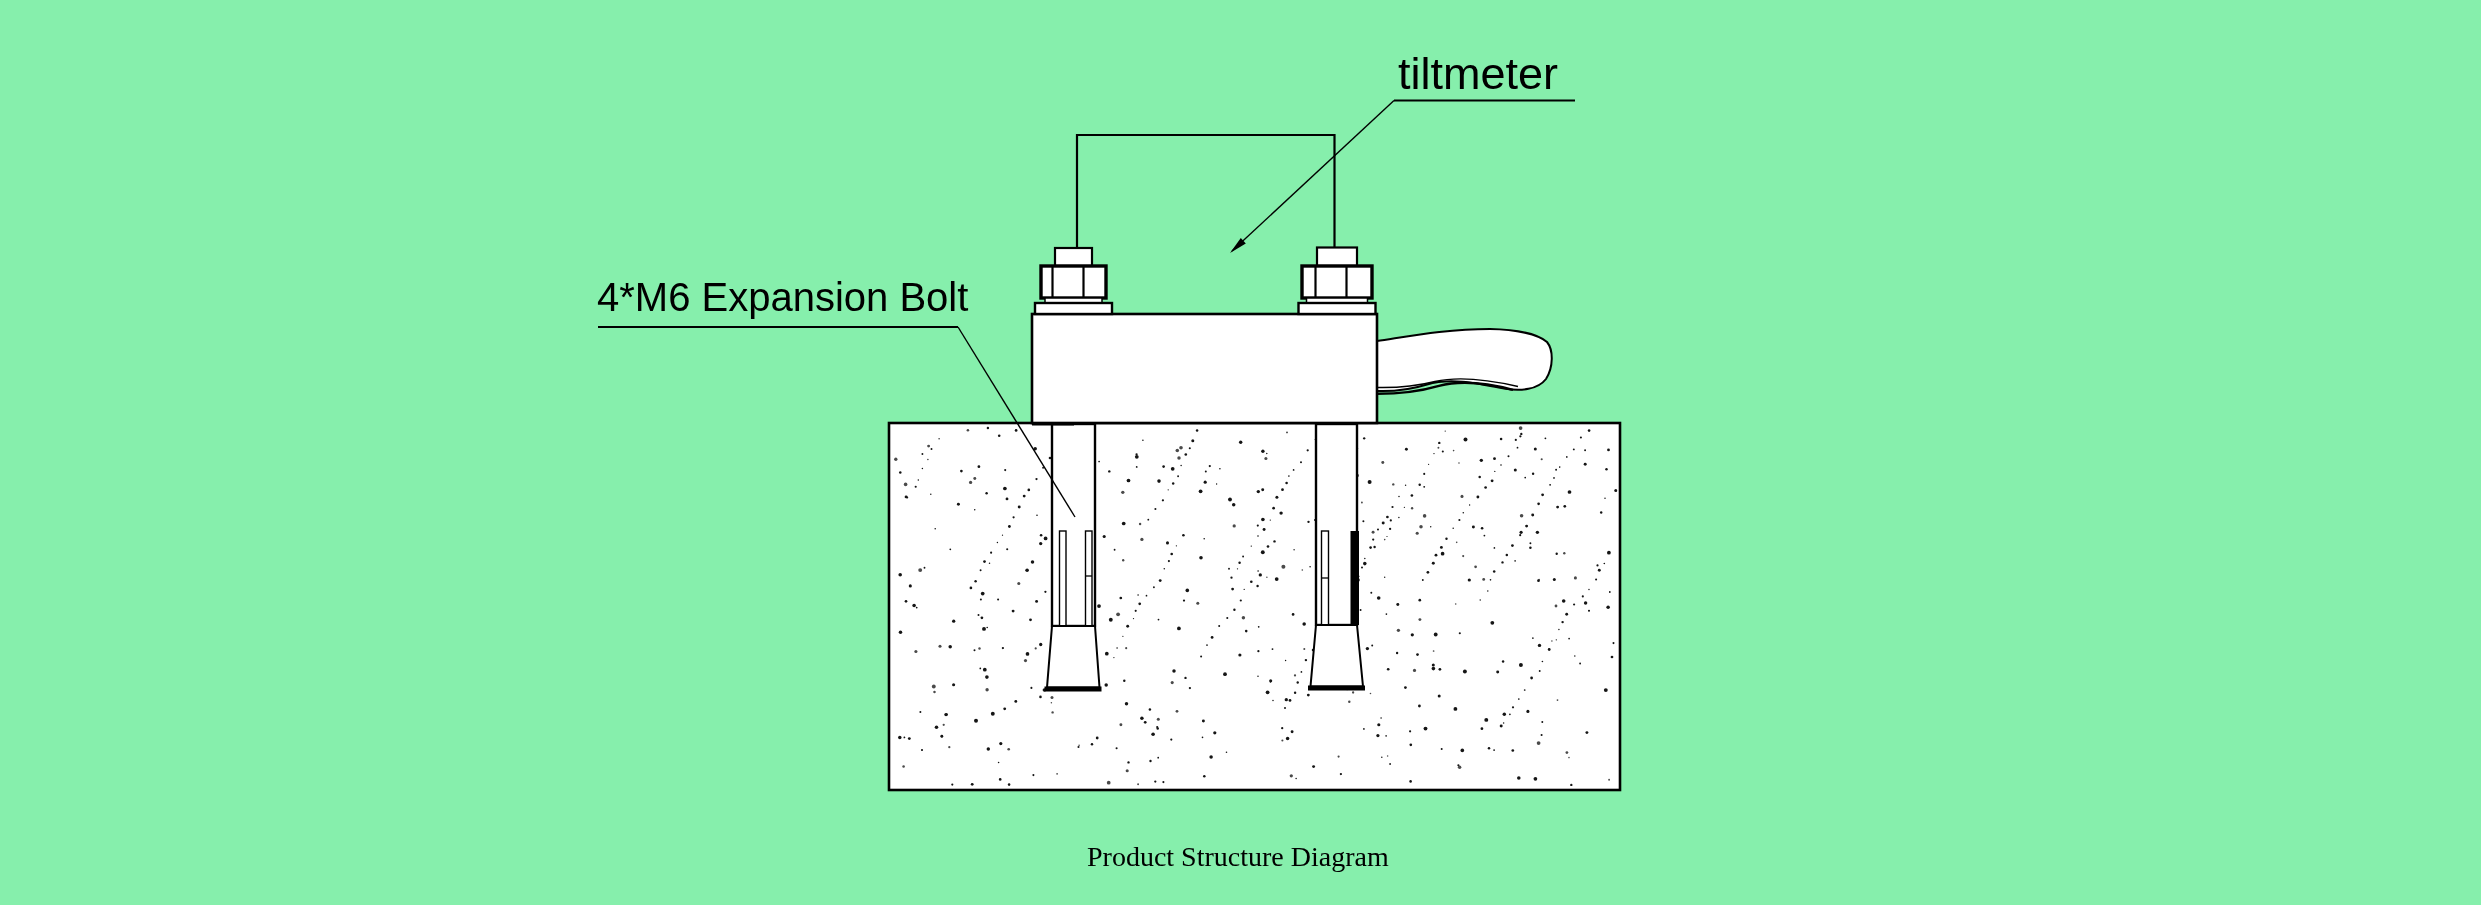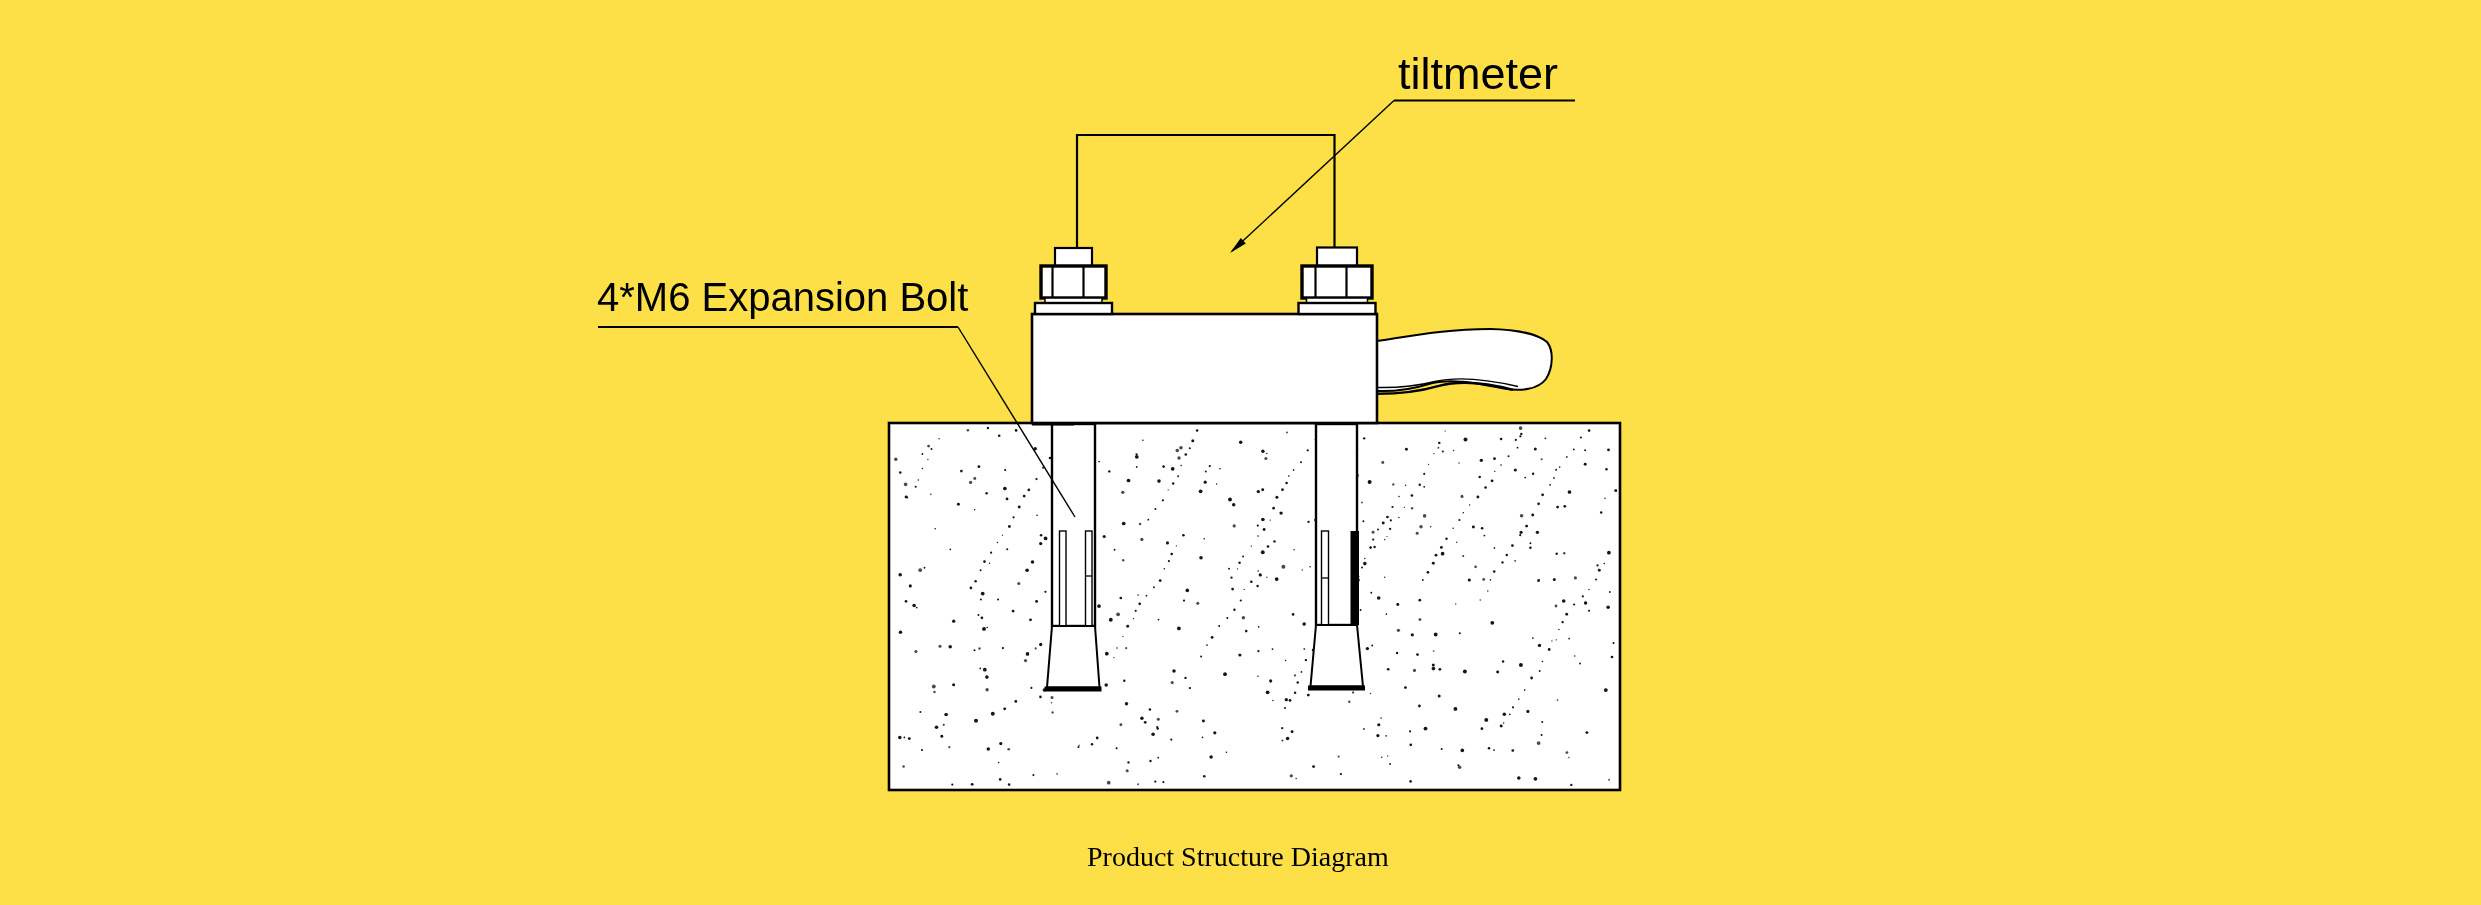--- a/index.html
+++ b/index.html
@@ -1,20 +1,20 @@
 <!DOCTYPE html>
 <html><head>
 <meta charset="utf-8">
 <style>
   html, body { margin: 0; padding: 0; background: #ffffff; }
   .stage {
     position: relative;
     width: 2481px;
     height: 905px;
-    background: #fde047;
+    background: #86efac;
     overflow: hidden;
     font-family: "Liberation Sans", sans-serif;
   }
   svg text { user-select: none; }
   .label-sans   { font-family: "Liberation Sans", sans-serif; fill: #000; }
   .label-serif  { font-family: "Liberation Serif", serif;     fill: #000; }
 </style>
 </head>
 <body>
 

